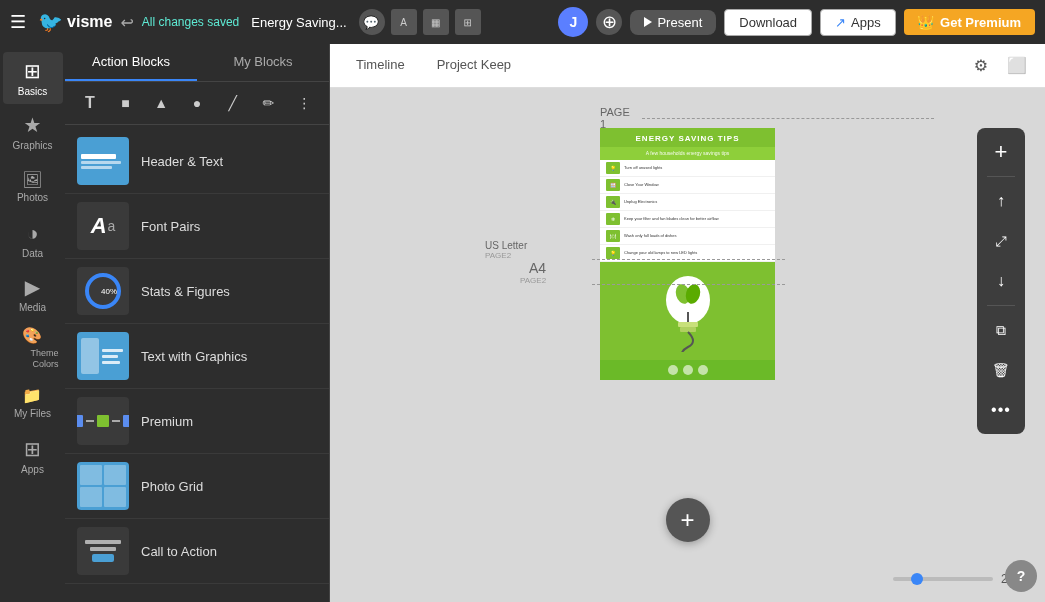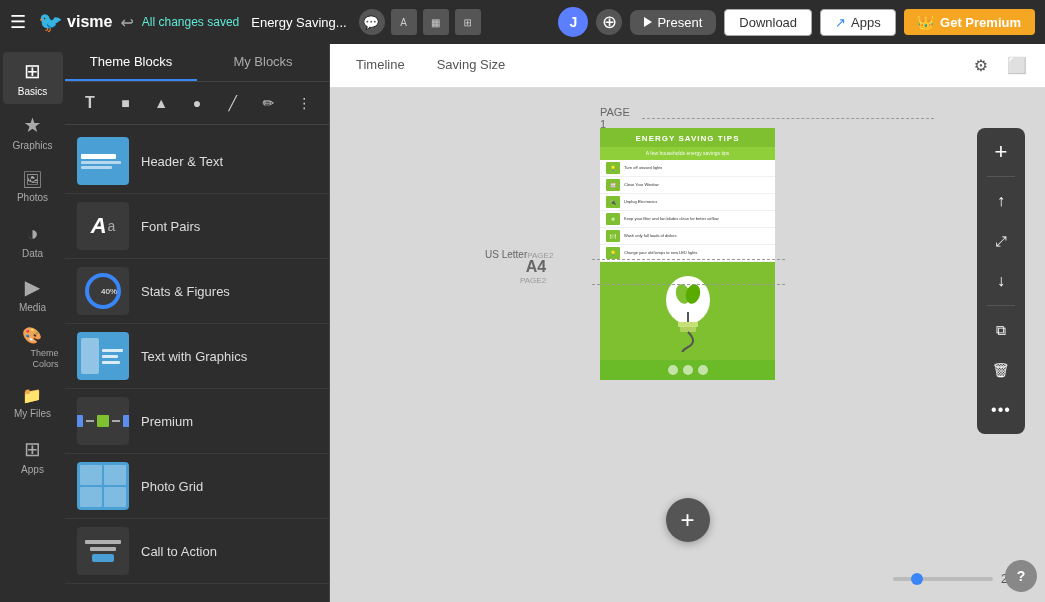--- a/index.html
+++ b/index.html
@@ -252,21 +252,21 @@
       <span class="sidebar-icon-label">My Files</span>
     </div>
     <div class="sidebar-icon-item">
       <span class="sidebar-icon-img">⊞</span>
       <span class="sidebar-icon-label">Apps</span>
     </div>
   </div>
 
   <div class="left-panel">
     <div class="panel-tabs">
-      <div class="panel-tab active">Theme Blocks</div>
+      <div class="panel-tab active">Action Blocks</div>
       <div class="panel-tab">My Blocks</div>
     </div>
 
     <div class="icon-toolbar">
       <div class="icon-tool" style="font-size:16px; font-weight:bold; color:#ccc;">T</div>
       <div class="icon-tool" style="font-size:14px; color:#ccc;">■</div>
       <div class="icon-tool" style="color:#ccc;">▲</div>
       <div class="icon-tool" style="color:#ccc;">●</div>
       <div class="icon-tool" style="color:#ccc;">╱</div>
       <div class="icon-tool" style="color:#ccc;">✏</div>
@@ -359,21 +359,21 @@
         <span class="block-label">Call to Action</span>
       </div>
 
     </div>
   </div>
 
   <div class="canvas-area">
 
     <div class="canvas-topbar">
       <div class="canvas-tab">Timeline</div>
-      <div class="canvas-tab">Saving Size</div>
+      <div class="canvas-tab">Project Keep</div>
       <div class="canvas-tab-spacer"></div>
       <div class="canvas-icon-btn">⚙</div>
       <div class="canvas-icon-btn">⬜</div>
     </div>
 
     <div class="canvas-viewport">
       <div class="page-area">
 
         <div style="position:absolute; top:-22px; left:0px; display:flex; align-items:center; gap:4px;">
           <span style="font-size:11px; color:#666;">PAGE 1</span>
@@ -450,28 +450,28 @@
             </svg>
           </div>
 
           <div style="background:#6bba28; padding:5px; display:flex; justify-content:center; gap:5px;">
             <div style="width:10px;height:10px;border-radius:50%;background:rgba(255,255,255,0.6);"></div>
             <div style="width:10px;height:10px;border-radius:50%;background:rgba(255,255,255,0.6);"></div>
             <div style="width:10px;height:10px;border-radius:50%;background:rgba(255,255,255,0.6);"></div>
           </div>
         </div>
 
-        <div style="position:absolute; bottom:120px; left:-115px; display:flex; flex-direction:row; align-items:flex-end;margin-top:44px;">
+        <div style="position:absolute; bottom:120px; left:-115px; display:flex; flex-direction:column; align-items:flex-start;margin-top:44px;">
           <span style="font-size:10px; color:#666;">US Letter</span>
           <span style="font-size:8px; color:#999;">PAGE2</span>
         </div>
         <div style="position:absolute; bottom:120px; left:-8px; border-top:1px dashed #999; width:193px;"></div>
 
         <div style="position:absolute; bottom:95px; left:-80px; display:flex; flex-direction:column; align-items:flex-end;">
-          <span style="font-size:16px; color:#666; font-weight:700;">A4</span>
+          <span style="font-size:14px; color:#666; font-weight:400;">A4</span>
           <span style="font-size:8px; color:#999;">PAGE2</span>
         </div>
         <div style="position:absolute; bottom:95px; left:-8px; border-top:1px dashed #999; width:193px;"></div>
 
       </div>
 
       <div class="right-toolbar">
         <div class="rt-btn" style="font-size:22px;">+</div>
         <div class="rt-divider"></div>
         <div class="rt-btn" style="font-size:16px;">↑</div>

